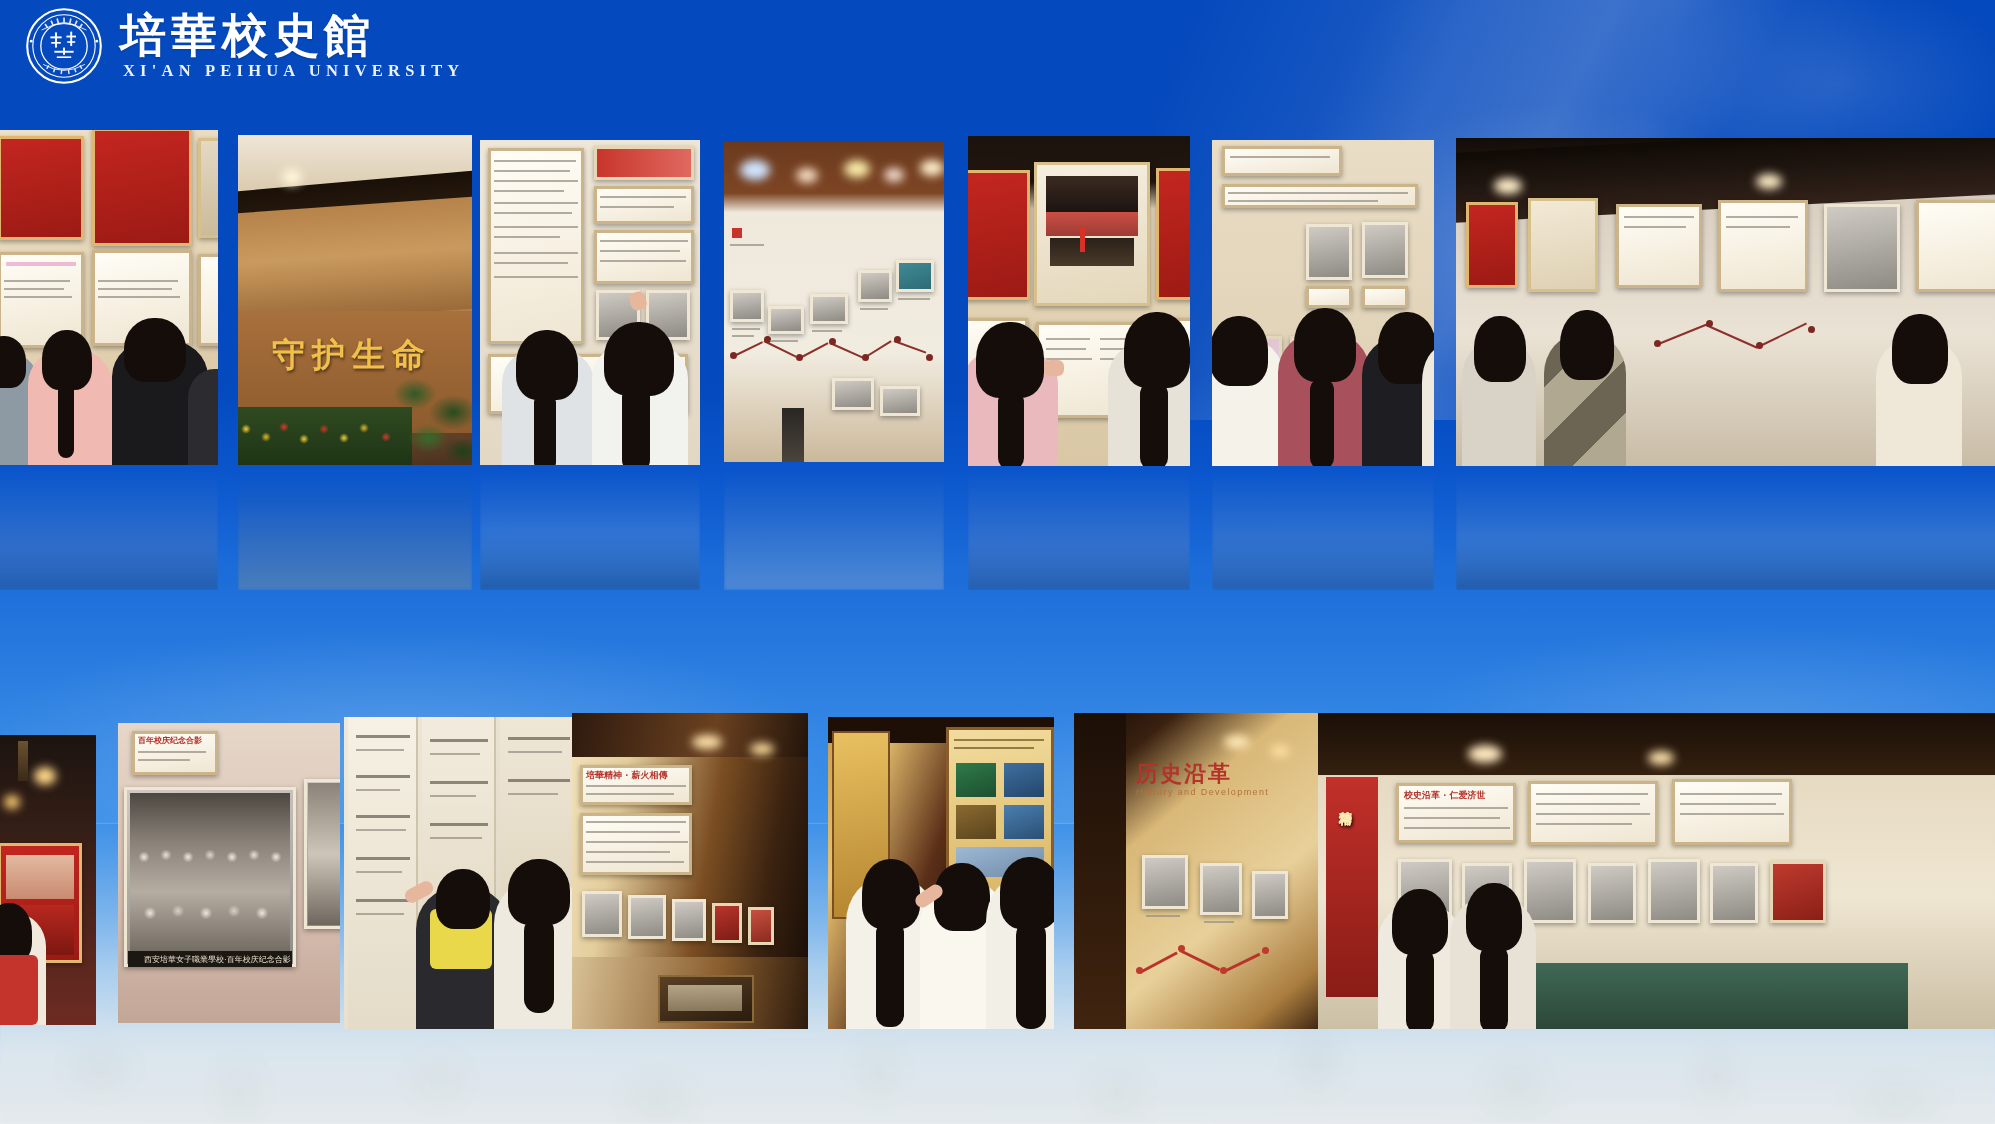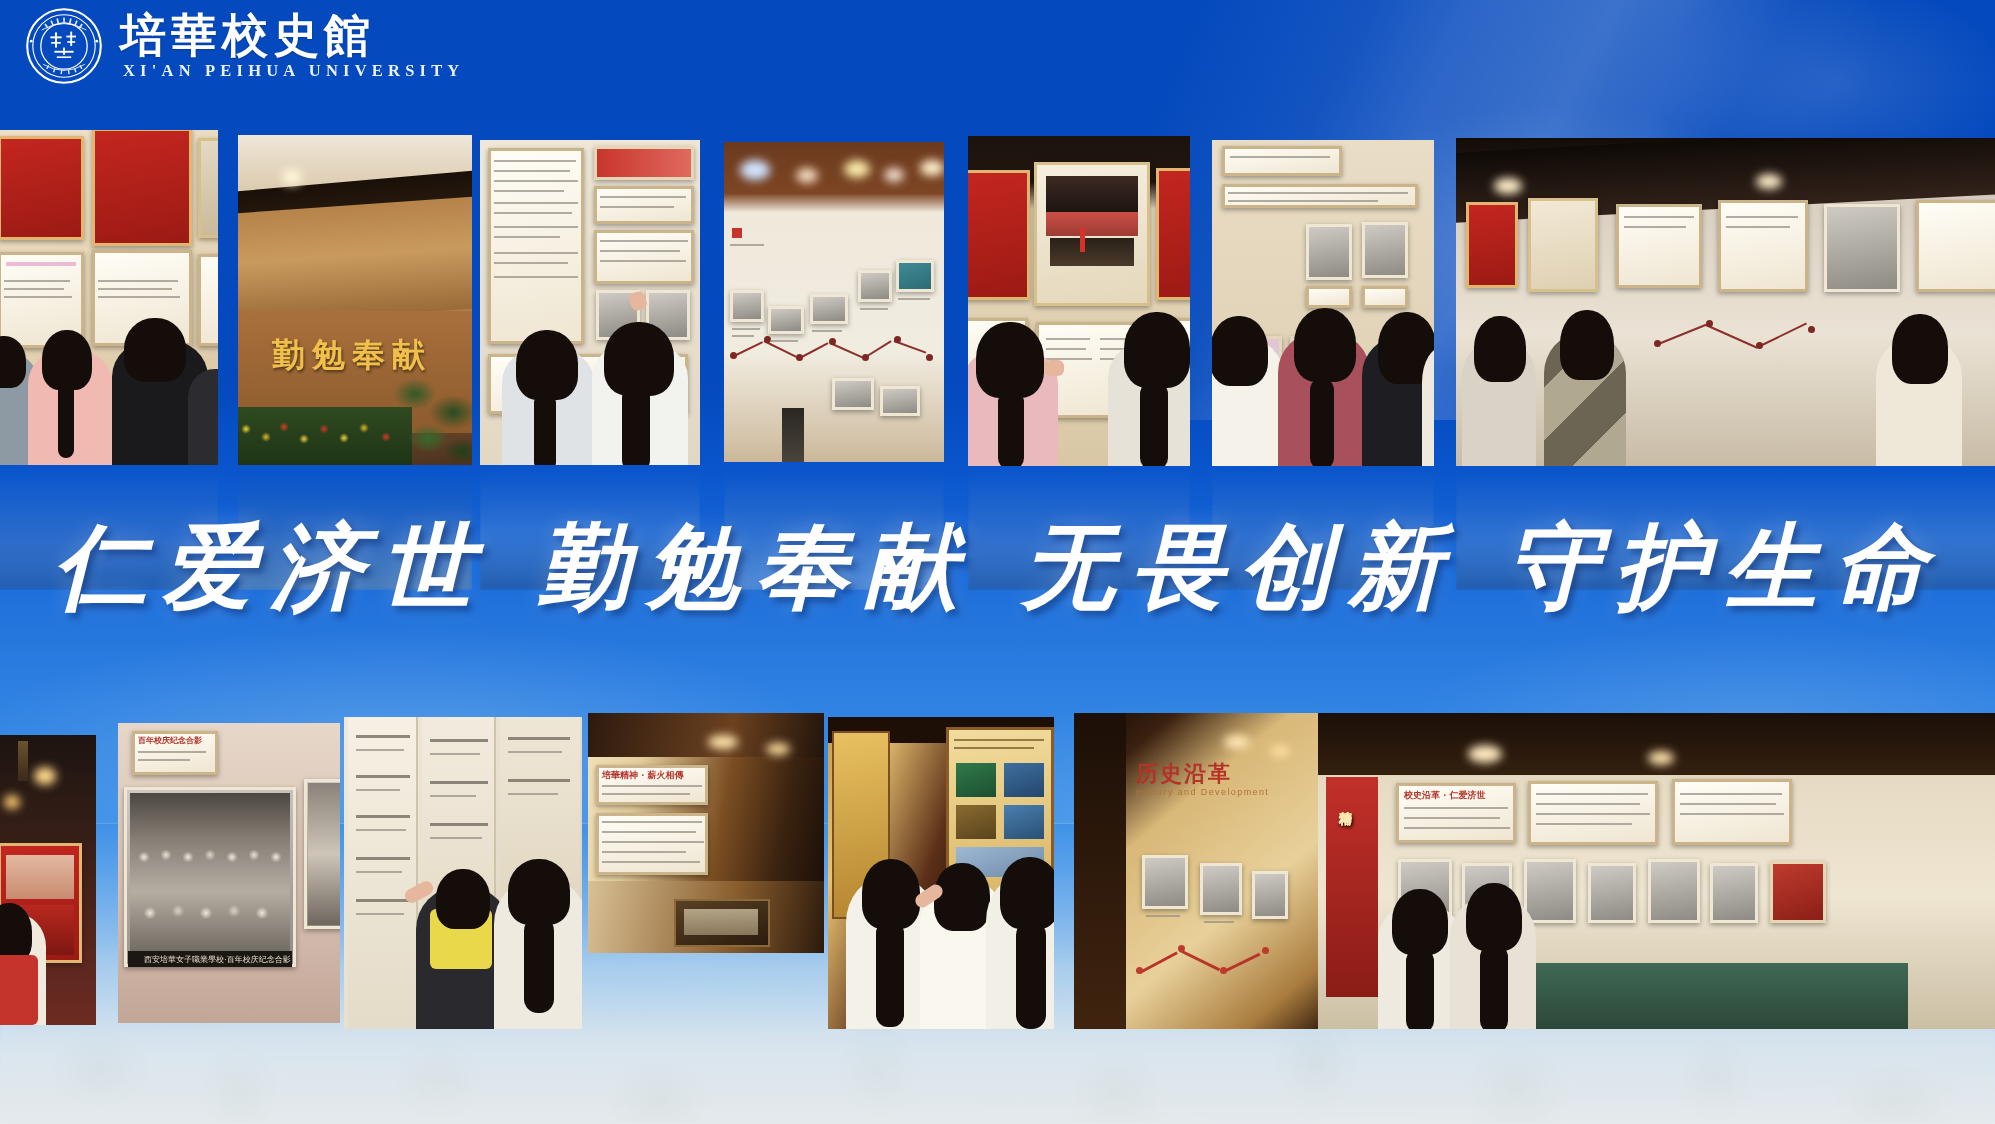--- a/index.html
+++ b/index.html
@@ -264,21 +264,21 @@
       </div>
     </div>
 
     <div class="photo" style="left:238px; top:-35px; width:234px; height:330px;">
       <div class="inner" style="background:linear-gradient(175deg,#2b2016 0%,#3a2a1b 12%,#a07240 20%,#c89a5c 44%,#8f6132 70%,#4a3220 100%);">
         <div style="position:absolute;left:0;top:0;width:100%;height:62px;background:linear-gradient(180deg,#efe6d6,#d9c8ab);"></div>
         <div style="position:absolute;left:0;top:46px;width:100%;height:40px;background:linear-gradient(180deg,#1a1008,#2b1c10);transform:skewY(-5deg);"></div>
         <div class="lamp" style="left:44px;top:34px;width:20px;height:16px;background:#fff6d8;"></div>
         <div style="position:absolute;left:0;top:70px;width:100%;height:112px;background:linear-gradient(180deg,#b6834a,#c99a5e 45%,#9a6a38);transform:skewY(-4deg);"></div>
         <div style="position:absolute;left:0;top:176px;width:100%;height:122px;background:linear-gradient(180deg,#a8703c,#8d5b2d);"></div>
-        <div class="sign-cn" style="left:34px; top:198px; font-size:33px; letter-spacing:7px;">勤勉奉献</div>
+        <div class="sign-cn" style="left:34px; top:198px; font-size:33px; letter-spacing:7px;">守护生命</div>
 
         <div style="position:absolute;left:-6px;bottom:-4px;width:180px;height:62px;background:
              radial-gradient(circle 7px at 14px 22px,#f2d23a,transparent 70%),
              radial-gradient(circle 7px at 34px 30px,#e2b829,transparent 70%),
              radial-gradient(circle 7px at 52px 20px,#d83a28,transparent 70%),
              radial-gradient(circle 7px at 72px 32px,#f0cc38,transparent 70%),
              radial-gradient(circle 7px at 92px 22px,#cf3424,transparent 70%),
              radial-gradient(circle 7px at 112px 31px,#f2d23a,transparent 70%),
              radial-gradient(circle 7px at 132px 21px,#e0b52a,transparent 70%),
              radial-gradient(circle 7px at 154px 30px,#d6382a,transparent 70%),
@@ -468,21 +468,20 @@
         <div class="inner" style="background:linear-gradient(0deg,#d9c7a4,#c9a79c 60%,#3a2a20);"></div>
       </div>
     <div class="reflection" style="left:1212px;top:0; width:222px;height:120px;">
         <div class="inner" style="background:linear-gradient(0deg,#ddceb0,#cbb8a4 55%,#3a3038);"></div>
       </div>
     <div class="reflection" style="left:1456px;top:0; width:560px;height:120px;">
         <div class="inner" style="background:linear-gradient(0deg,#c8bca6,#d6cbb8 55%,#2c1f18);"></div>
       </div>
   </div>
 
-  <div class="slogan">仁爱济世 勤勉奉献 无畏创新 守护生命</div>
 
   <div class="photo-row row-bottom">
 
     <div class="photo" style="left:-12px; top:0; width:108px; height:290px;">
       <div class="inner" style="background:linear-gradient(180deg,#1c1410,#3a2018 40%,#6d2b22 100%);">
         <div class="lamp" style="left:46px;top:32px;width:22px;height:18px;background:#ffd98a;"></div>
         <div class="lamp" style="left:16px;top:60px;width:16px;height:14px;background:#ffcf76;"></div>
         <div style="position:absolute;left:30px;top:6px;width:10px;height:40px;background:linear-gradient(180deg,#6a5230,#3b2a18);"></div>
         <div class="frame red" style="left:10px;top:108px;width:84px;height:120px;"></div>
         <div style="position:absolute;left:18px;top:120px;width:68px;height:44px;background:linear-gradient(180deg,#e2b9a0,#c98b70);"></div>
@@ -551,21 +550,21 @@
         <div class="person" style="left:72px; width:94px; height:142px; background:#2a2a2e;"></div>
         <div style="position:absolute;left:86px;bottom:60px;width:62px;height:60px;background:#e8d84a;border-radius:6px;"></div>
         <div class="hair" style="left:92px;top:152px;width:54px;height:60px;"></div>
         <div style="position:absolute;left:60px;top:168px;width:30px;height:14px;background:#e6b79c;border-radius:7px;transform:rotate(-28deg)"></div>
         <div class="person" style="left:150px;width:94px; height:150px; background:#efeae0;"></div>
         <div class="hair" style="left:164px;top:142px;width:62px;height:66px;"></div>
         <div style="position:absolute;left:180px;top:200px;width:30px;height:96px;background:#140d09;border-radius:14px;"></div>
       </div>
     </div>
 
-    <div class="photo" style="left:588px; top:-22px; width:236px; height:240px;">
+    <div class="photo" style="left:572px; top:-22px; width:236px; height:316px;">
       <div class="inner" style="background:linear-gradient(100deg,#f3e2bd 0%,#e3cd9c 22%,#7b4e22 55%,#3a2210 78%,#140b05 100%);">
         <div style="position:absolute;left:0;top:0;width:100%;height:44px;background:linear-gradient(100deg,#2d1a0e,#6b4120 60%,#22140a);"></div>
         <div class="lamp" style="left:120px;top:22px;width:30px;height:14px;background:#ffe4ad;"></div>
         <div class="lamp" style="left:178px;top:30px;width:24px;height:12px;background:#ffdf9f;"></div>
         <div class="frame doc" style="left:8px; top:52px; width:112px;height:40px;"></div>
         <div class="sign-red" style="left:14px;top:56px;font-size:9px;">培華精神 · 薪火相傳</div>
         <div class="txtline" style="left:14px;top:72px;width:100px;"></div>
         <div class="txtline" style="left:14px;top:80px;width:88px;"></div>
         <div class="frame doc" style="left:8px; top:100px;width:112px;height:62px;"></div>
         <div class="txtline" style="left:14px;top:108px;width:100px;"></div>

